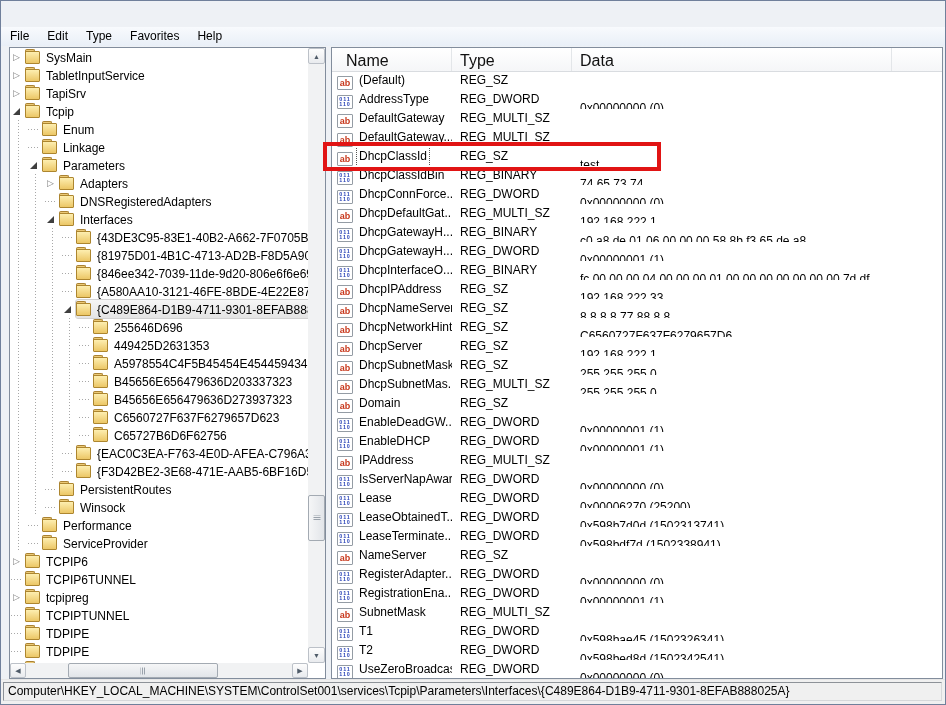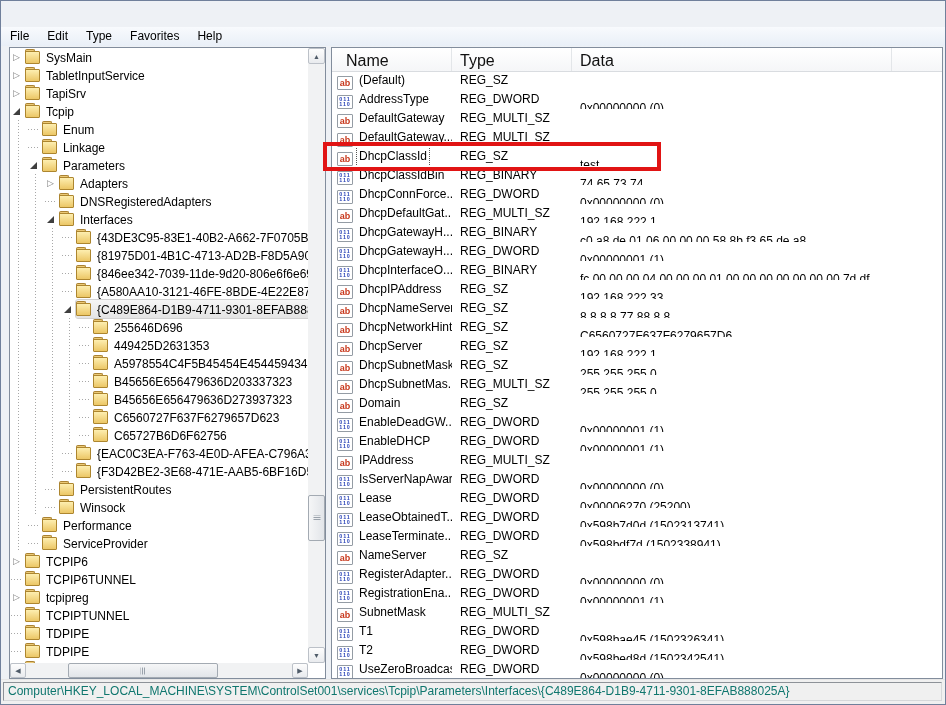--- a/index.html
+++ b/index.html
@@ -95,21 +95,21 @@
   .bin-line:first-child{margin-top:1px;}
 
   
   .red-box{position:absolute;left:322px;top:141px;width:338px;height:29px;
     border:4px solid #e11414;box-sizing:border-box;z-index:50;pointer-events:none;}
 
   
   .statusbar{position:absolute;left:0;right:0;bottom:0;height:24px;background:#f0f0f0;border-top:1px solid #e6e6e6;}
   .status-field{position:absolute;left:2px;right:3px;top:2px;height:19px;background:#f0f0f0;
     border:1px solid #8d9298;border-right-color:#d6d8da;border-bottom-color:#d6d8da;box-sizing:border-box;
-    font-size:12px;line-height:17px;padding-left:4px;white-space:nowrap;overflow:hidden;color:#0f766e;}
+    font-size:12px;line-height:17px;padding-left:4px;white-space:nowrap;overflow:hidden;color:#000000;}
 </style>
 </head>
 <body>
 
 <div class="window">
 
   <div class="titlebar">
     <svg class="app-icon" viewBox="0 0 16 16">
       <polygon points="3,5 8,2 13,5 8,8" fill="#bfe3f2" stroke="#33618c" stroke-width="0.8"></polygon>
       <polygon points="3,5 8,8 8,14 3,11" fill="#6fa7c9" stroke="#33618c" stroke-width="0.8"></polygon>

